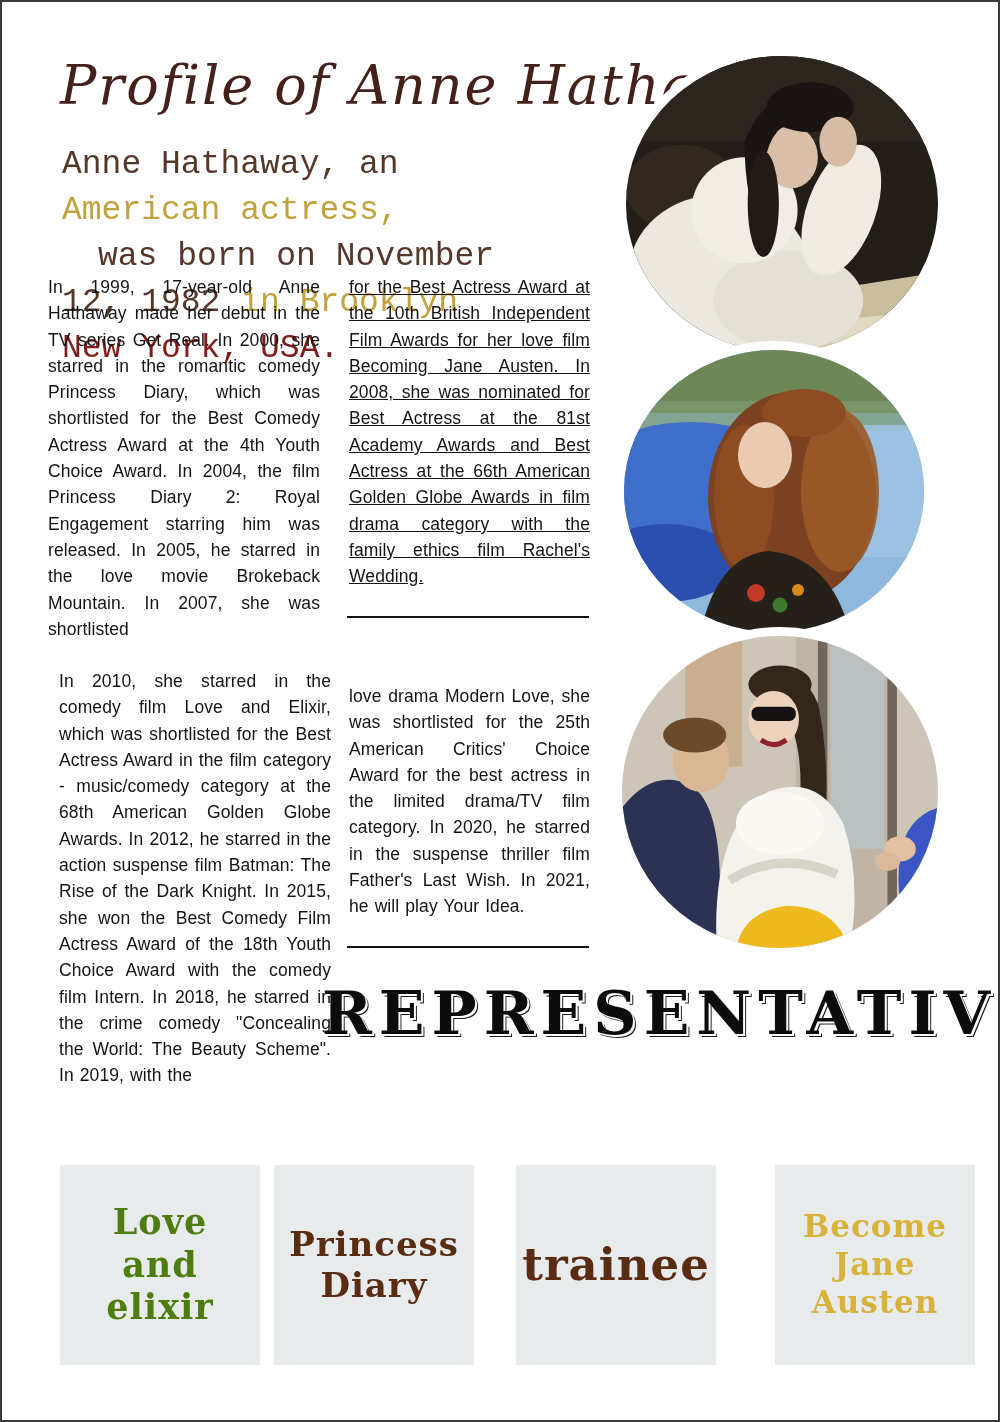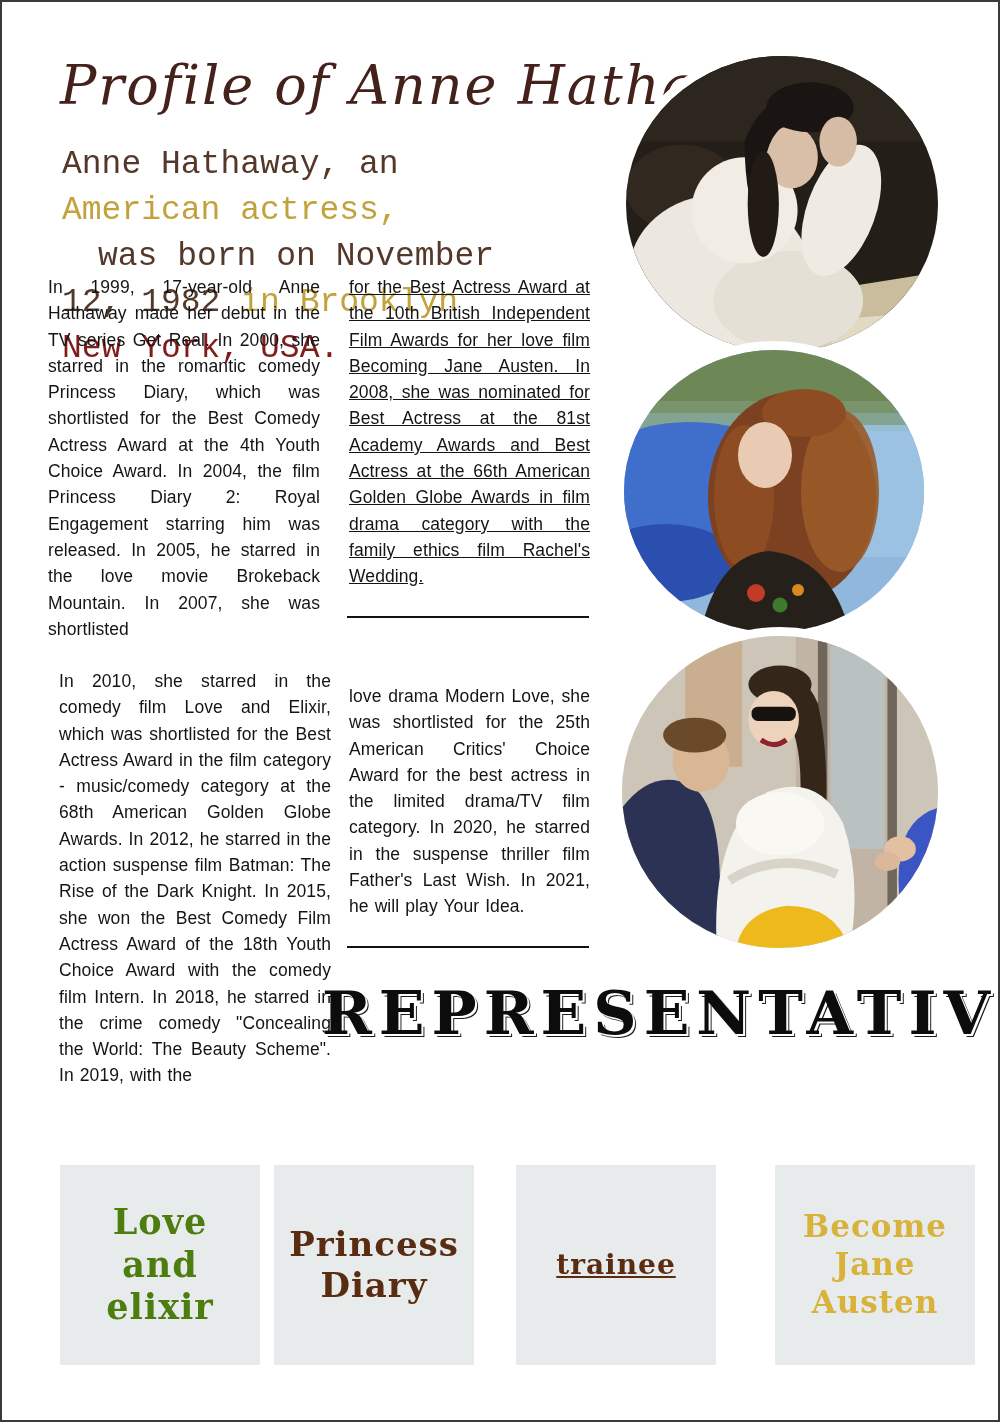--- a/index.html
+++ b/index.html
@@ -92,21 +92,21 @@
   .work-4 { left: 773px; }
   .work-label {
     font-family: "DejaVu Serif", serif;
     font-weight: 700;
     white-space: pre-line;
     line-height: 1.22;
     letter-spacing: 1px;
   }
   .work-1 .work-label { font-size: 35px; }
   .work-2 .work-label { font-size: 34px; }
-  .work-3 .work-label { font-size: 28px; text-decoration: underline; }
+  .work-3 .work-label { font-size: 45px; }
   .work-4 .work-label { font-size: 31px; }
 </style>
 </head>
 <body>
 
 <div class="page">
 
   <div class="page-title">Profile of Anne Hathaway</div>
 
   <div class="intro">

